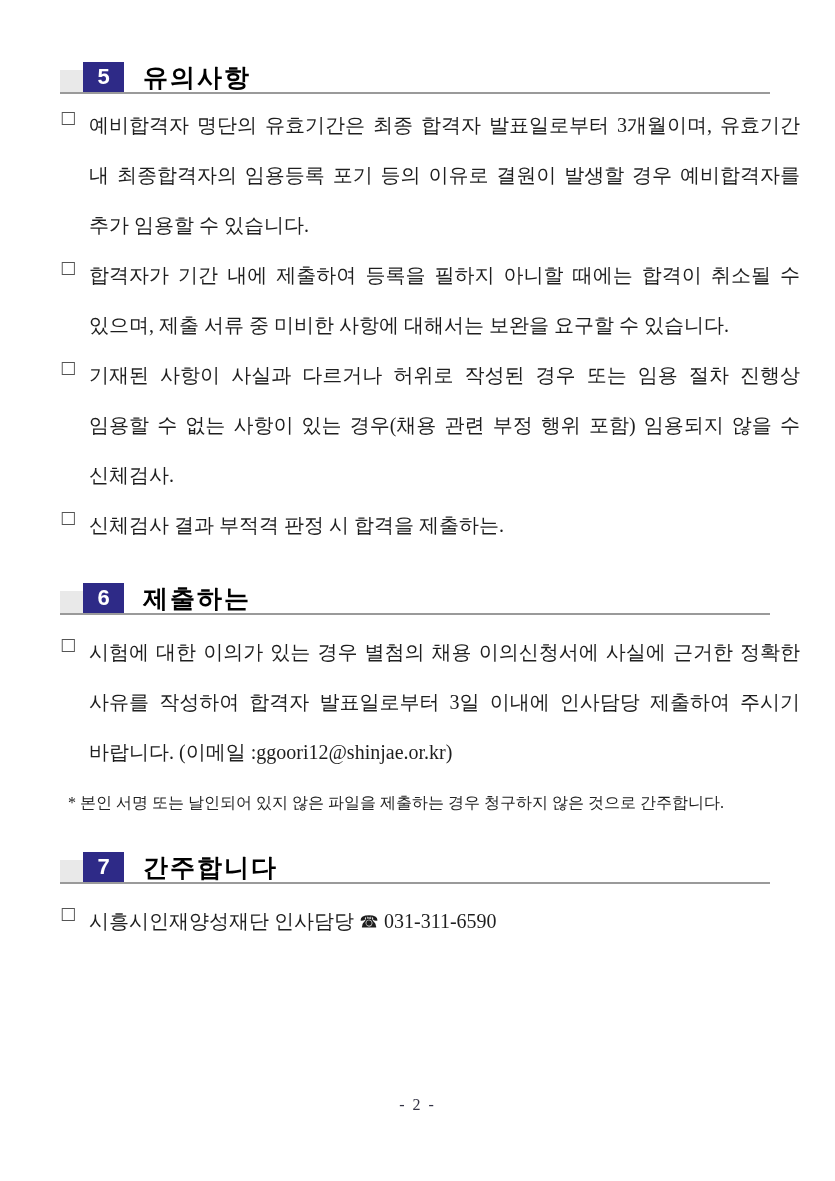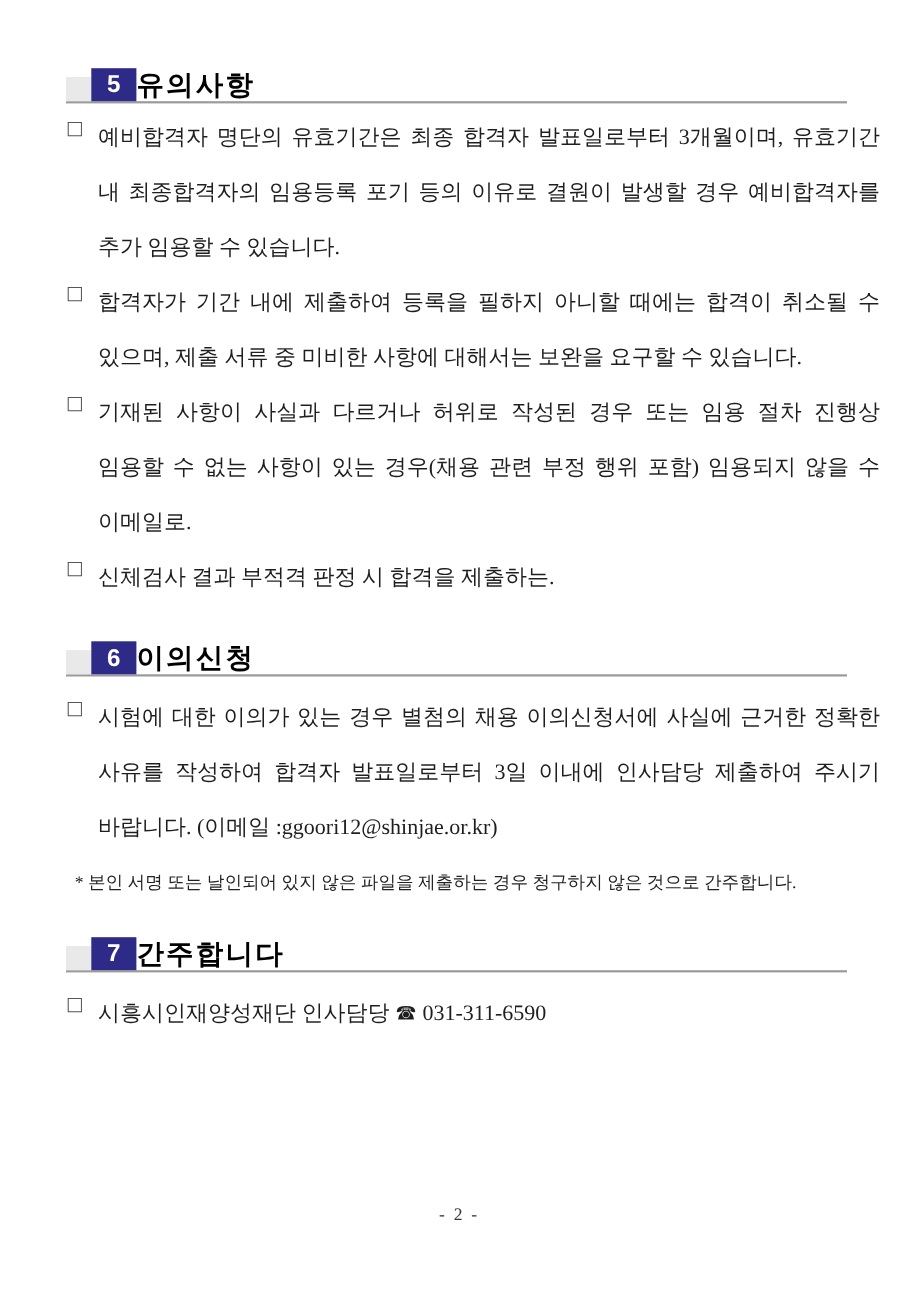--- a/index.html
+++ b/index.html
@@ -28,21 +28,21 @@
   }
   .gray-tab{width:23px;height:22px;background:var(--tab);flex:none;}
   .num-box{
     width:41px;height:30px;flex:none;
     background:var(--accent);color:#ffffff;
     display:flex;align-items:center;justify-content:center;
     font-family:"Liberation Sans","DejaVu Sans",sans-serif;
     font-weight:bold;font-size:22px;
   }
   .sec-title{
-    padding-bottom:2px;
+    margin-left:19px;padding-bottom:2px;
     font-family:"Liberation Sans","DejaVu Sans",sans-serif;
     font-weight:bold;font-size:25px;letter-spacing:2px;
     color:#000000;line-height:1;
   }
   .items{width:740px;}
   .items-5{margin-top:6px;}
   .items-6{margin-top:12px;}
   .items-7{margin-top:12px;}
   .hdr-6{margin-top:32px;}
   .hdr-7{margin-top:33px;}
@@ -88,34 +88,34 @@
       <div class="item">
         <span class="bullet">□</span>
         <span class="itext">예비합격자 명단의 유효기간은 최종 합격자 발표일로부터 3개월이며, 유효기간 내 최종합격자의 임용등록 포기 등의 이유로 결원이 발생할 경우 예비합격자를 추가 임용할 수 있습니다.</span>
       </div>
       <div class="item">
         <span class="bullet">□</span>
         <span class="itext">합격자가 기간 내에 제출하여 등록을 필하지 아니할 때에는 합격이 취소될 수 있으며, 제출 서류 중 미비한 사항에 대해서는 보완을 요구할 수 있습니다.</span>
       </div>
       <div class="item">
         <span class="bullet">□</span>
-        <span class="itext">기재된 사항이 사실과 다르거나 허위로 작성된 경우 또는 임용 절차 진행상 임용할 수 없는 사항이 있는 경우(채용 관련 부정 행위 포함) 임용되지 않을 수 이메일로.</span>
+        <span class="itext">기재된 사항이 사실과 다르거나 허위로 작성된 경우 또는 임용 절차 진행상 임용할 수 없는 사항이 있는 경우(채용 관련 부정 행위 포함) 임용되지 않을 수 신체검사.</span>
       </div>
       <div class="item">
         <span class="bullet">□</span>
         <span class="itext">신체검사 결과 부적격 판정 시 합격을 제출하는.</span>
       </div>
     </div>
 
     <div class="sec-header hdr-6">
       <div class="gray-tab"></div>
       <div class="num-box">
         <span>6</span>
       </div>
-      <div class="sec-title">이의신청</div>
+      <div class="sec-title">제출하는</div>
     </div>
 
     <div class="items items-6">
       <div class="item">
         <span class="bullet">□</span>
         <span class="itext">시험에 대한 이의가 있는 경우 별첨의 채용 이의신청서에 사실에 근거한 정확한 사유를 작성하여 합격자 발표일로부터 3일 이내에 인사담당 제출하여 주시기 바랍니다. (이메일 :ggoori12@shinjae.or.kr)</span>
       </div>
       <div class="footnote">* 본인 서명 또는 날인되어 있지 않은 파일을 제출하는 경우 청구하지 않은 것으로 간주합니다.</div>
     </div>
 

